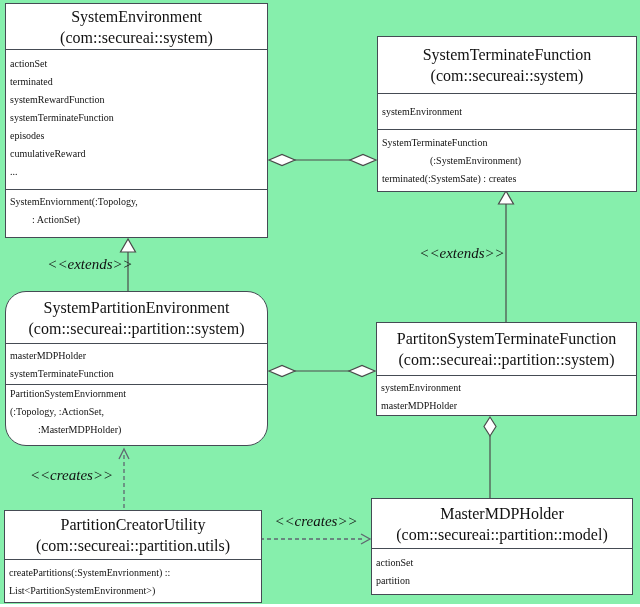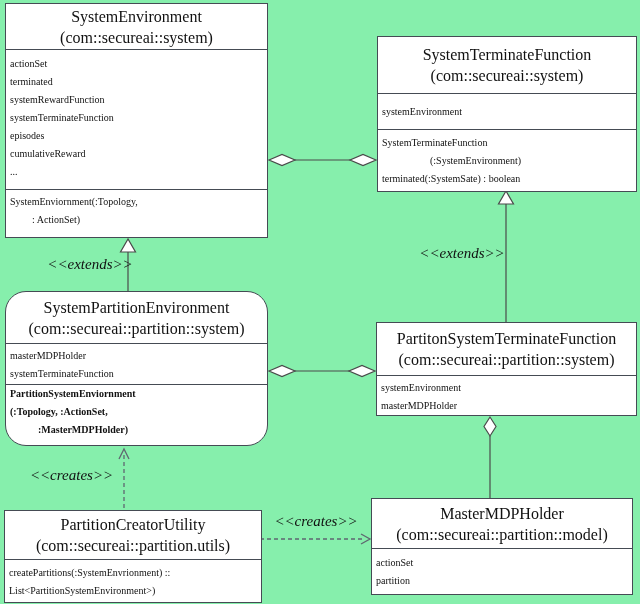--- a/index.html
+++ b/index.html
@@ -145,34 +145,34 @@
     <div class="compartment title-compartment" style="height:56px;">
       <div class="class-name">SystemTerminateFunction</div>
       <div class="class-package">(com::secureai::system)</div>
     </div>
     <div class="compartment body-compartment" style="height:36px; padding-top:9px;">
       <div class="member-line">systemEnvironment</div>
     </div>
     <div class="compartment body-compartment" style="flex:1; padding-top:4px;">
       <div class="member-line">SystemTerminateFunction</div>
       <div class="member-line indent-lg">(:SystemEnvironment)</div>
-      <div class="member-line">terminated(:SystemSate) : boolean</div>
+      <div class="member-line">terminated(:SystemSate) : creates</div>
     </div>
   </div>
 
   <div class="uml-class" style="left:5px; top:291px; width:263px; height:155px;border-radius:21px;">
     <div class="compartment title-compartment" style="height:51px;">
       <div class="class-name">SystemPartitionEnvironment</div>
       <div class="class-package">(com::secureai::partition::system)</div>
     </div>
     <div class="compartment body-compartment" style="height:41px;">
       <div class="member-line">masterMDPHolder</div>
       <div class="member-line">systemTerminateFunction</div>
     </div>
-    <div class="compartment body-compartment" style="flex:1; padding-top:0;font-weight:bold;">
+    <div class="compartment body-compartment" style="flex:1; padding-top:0;">
       <div class="member-line">PartitionSystemEnviornment</div>
       <div class="member-line">(:Topology, :ActionSet,</div>
       <div class="member-line indent-md">:MasterMDPHolder)</div>
     </div>
   </div>
 
   <div class="uml-class" style="left:376px; top:322px; width:261px; height:94px;">
     <div class="compartment title-compartment" style="height:53px;justify-content:center;">
       <div class="class-name">PartitonSystemTerminateFunction</div>
       <div class="class-package">(com::secureai::partition::system)</div>

